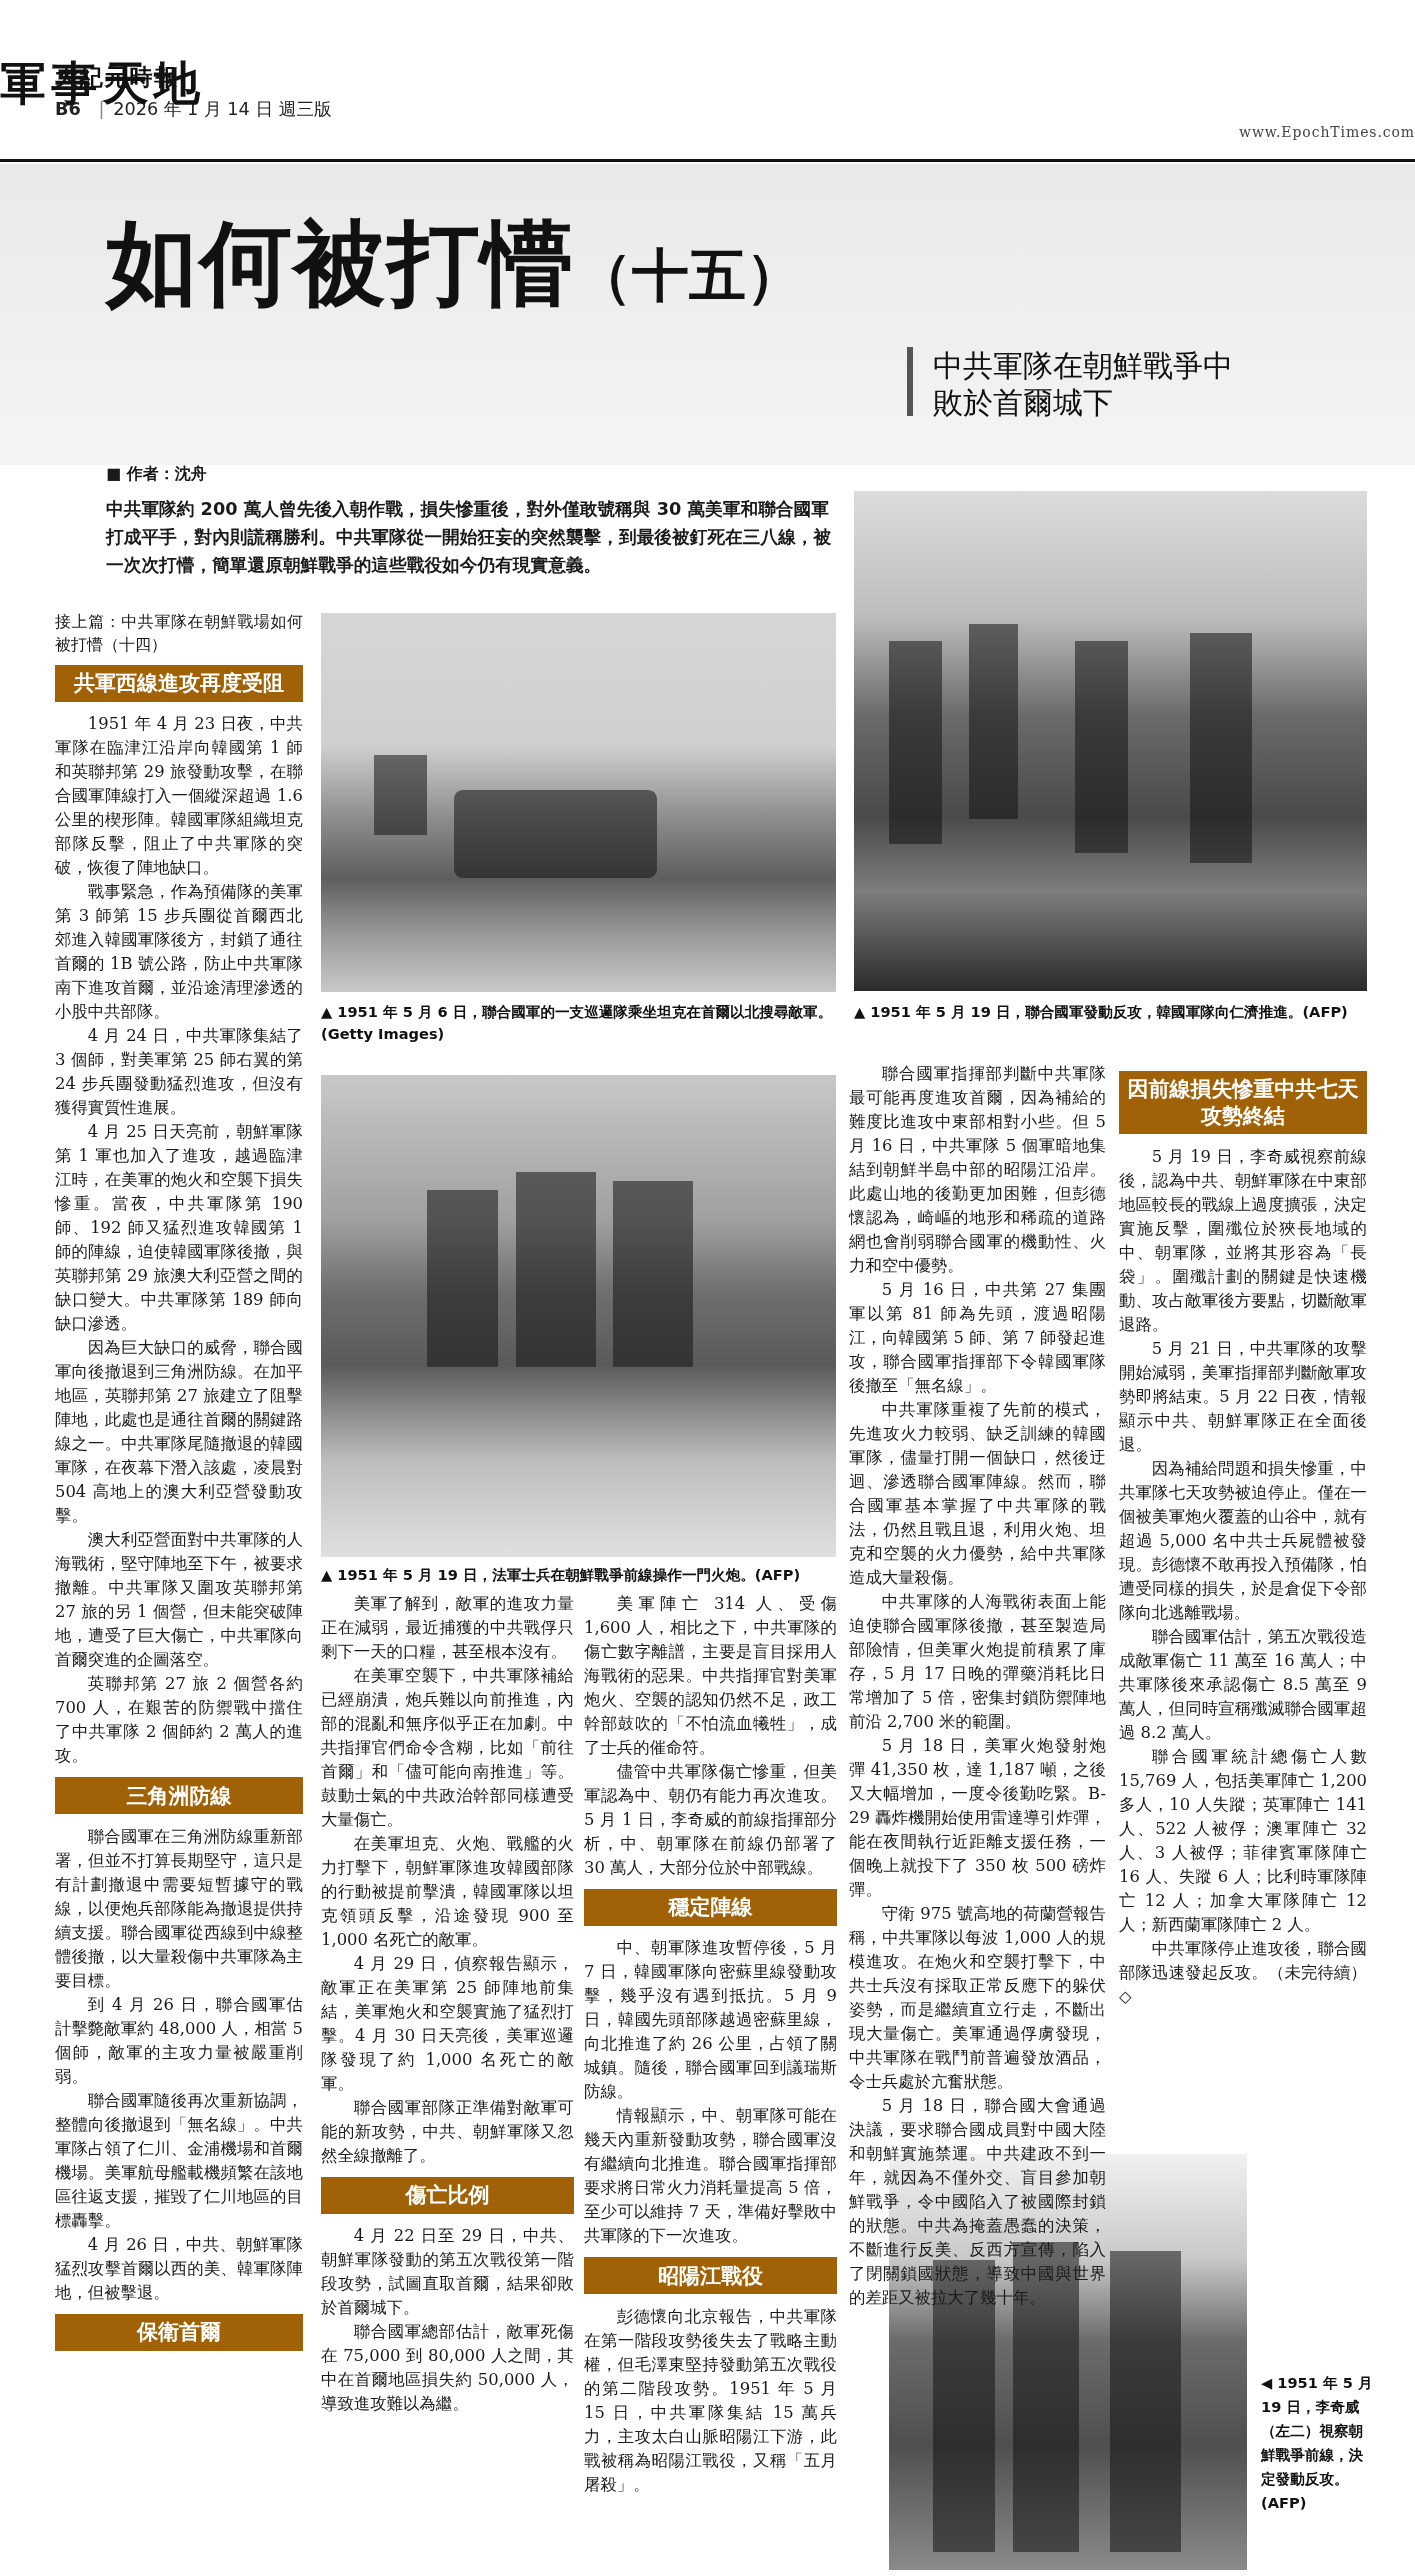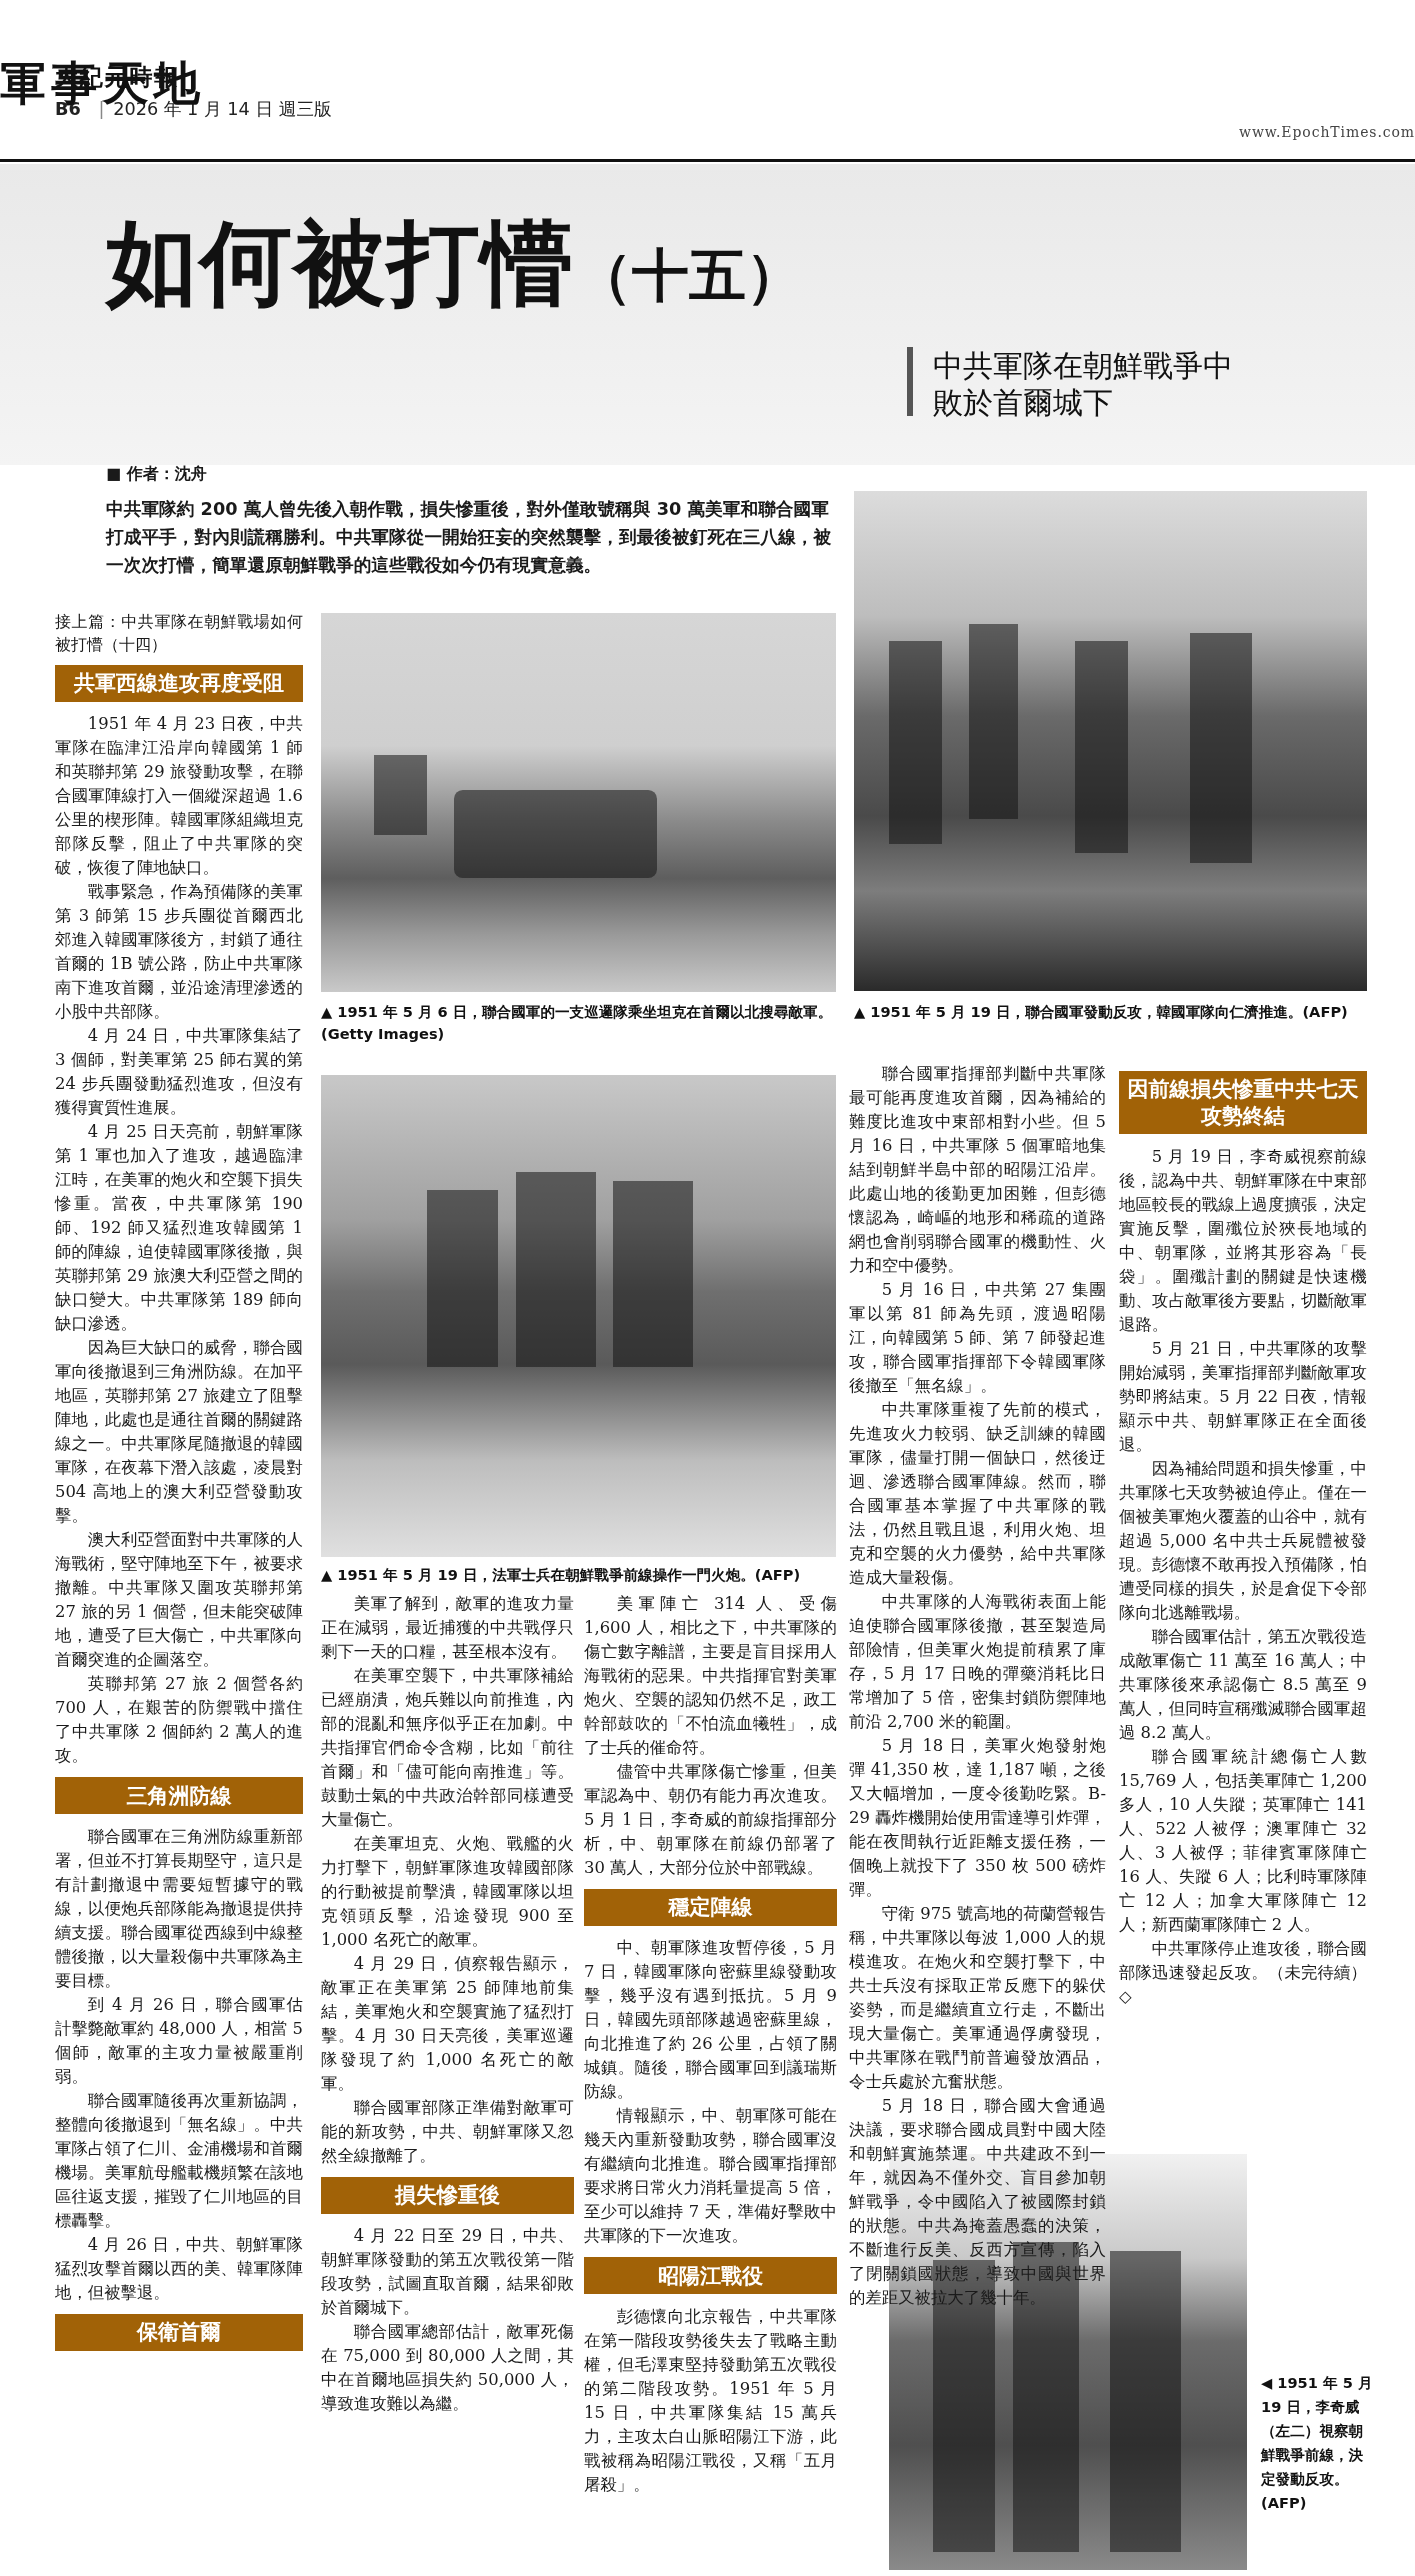--- a/index.html
+++ b/index.html
@@ -123,21 +123,21 @@
   <div class="sub-bar">保衛首爾</div>
 
 </div>
 
 <div class="abs col c2">
   <p>美軍了解到，敵軍的進攻力量正在減弱，最近捕獲的中共戰俘只剩下一天的口糧，甚至根本沒有。</p>
   <p>在美軍空襲下，中共軍隊補給已經崩潰，炮兵難以向前推進，內部的混亂和無序似乎正在加劇。中共指揮官們命令含糊，比如「前往首爾」和「儘可能向南推進」等。鼓動士氣的中共政治幹部同樣遭受大量傷亡。</p>
   <p>在美軍坦克、火炮、戰艦的火力打擊下，朝鮮軍隊進攻韓國部隊的行動被提前擊潰，韓國軍隊以坦克領頭反擊，沿途發現 900 至 1,000 名死亡的敵軍。</p>
   <p>4 月 29 日，偵察報告顯示，敵軍正在美軍第 25 師陣地前集結，美軍炮火和空襲實施了猛烈打擊。4 月 30 日天亮後，美軍巡邏隊發現了約 1,000 名死亡的敵軍。</p>
   <p>聯合國軍部隊正準備對敵軍可能的新攻勢，中共、朝鮮軍隊又忽然全線撤離了。</p>
-  <div class="sub-bar">損失慘重後</div>
+  <div class="sub-bar">傷亡比例</div>
   <p>4 月 22 日至 29 日，中共、朝鮮軍隊發動的第五次戰役第一階段攻勢，試圖直取首爾，結果卻敗於首爾城下。</p>
   <p>聯合國軍總部估計，敵軍死傷在 75,000 到 80,000 人之間，其中在首爾地區損失約 50,000 人，導致進攻難以為繼。</p>
 </div>
 
 <div class="abs col c3">
   <p>美軍陣亡 314 人、受傷 1,600 人，相比之下，中共軍隊的傷亡數字離譜，主要是盲目採用人海戰術的惡果。中共指揮官對美軍炮火、空襲的認知仍然不足，政工幹部鼓吹的「不怕流血犧牲」，成了士兵的催命符。</p>
   <p>儘管中共軍隊傷亡慘重，但美軍認為中、朝仍有能力再次進攻。5 月 1 日，李奇威的前線指揮部分析，中、朝軍隊在前線仍部署了 30 萬人，大部分位於中部戰線。</p>
   <div class="sub-bar">穩定陣線</div>
   <p>中、朝軍隊進攻暫停後，5 月 7 日，韓國軍隊向密蘇里線發動攻擊，幾乎沒有遇到抵抗。5 月 9 日，韓國先頭部隊越過密蘇里線，向北推進了約 26 公里，占領了關城鎮。隨後，聯合國軍回到議瑞斯防線。</p>
   <p>情報顯示，中、朝軍隊可能在幾天內重新發動攻勢，聯合國軍沒有繼續向北推進。聯合國軍指揮部要求將日常火力消耗量提高 5 倍，至少可以維持 7 天，準備好擊敗中共軍隊的下一次進攻。</p>

